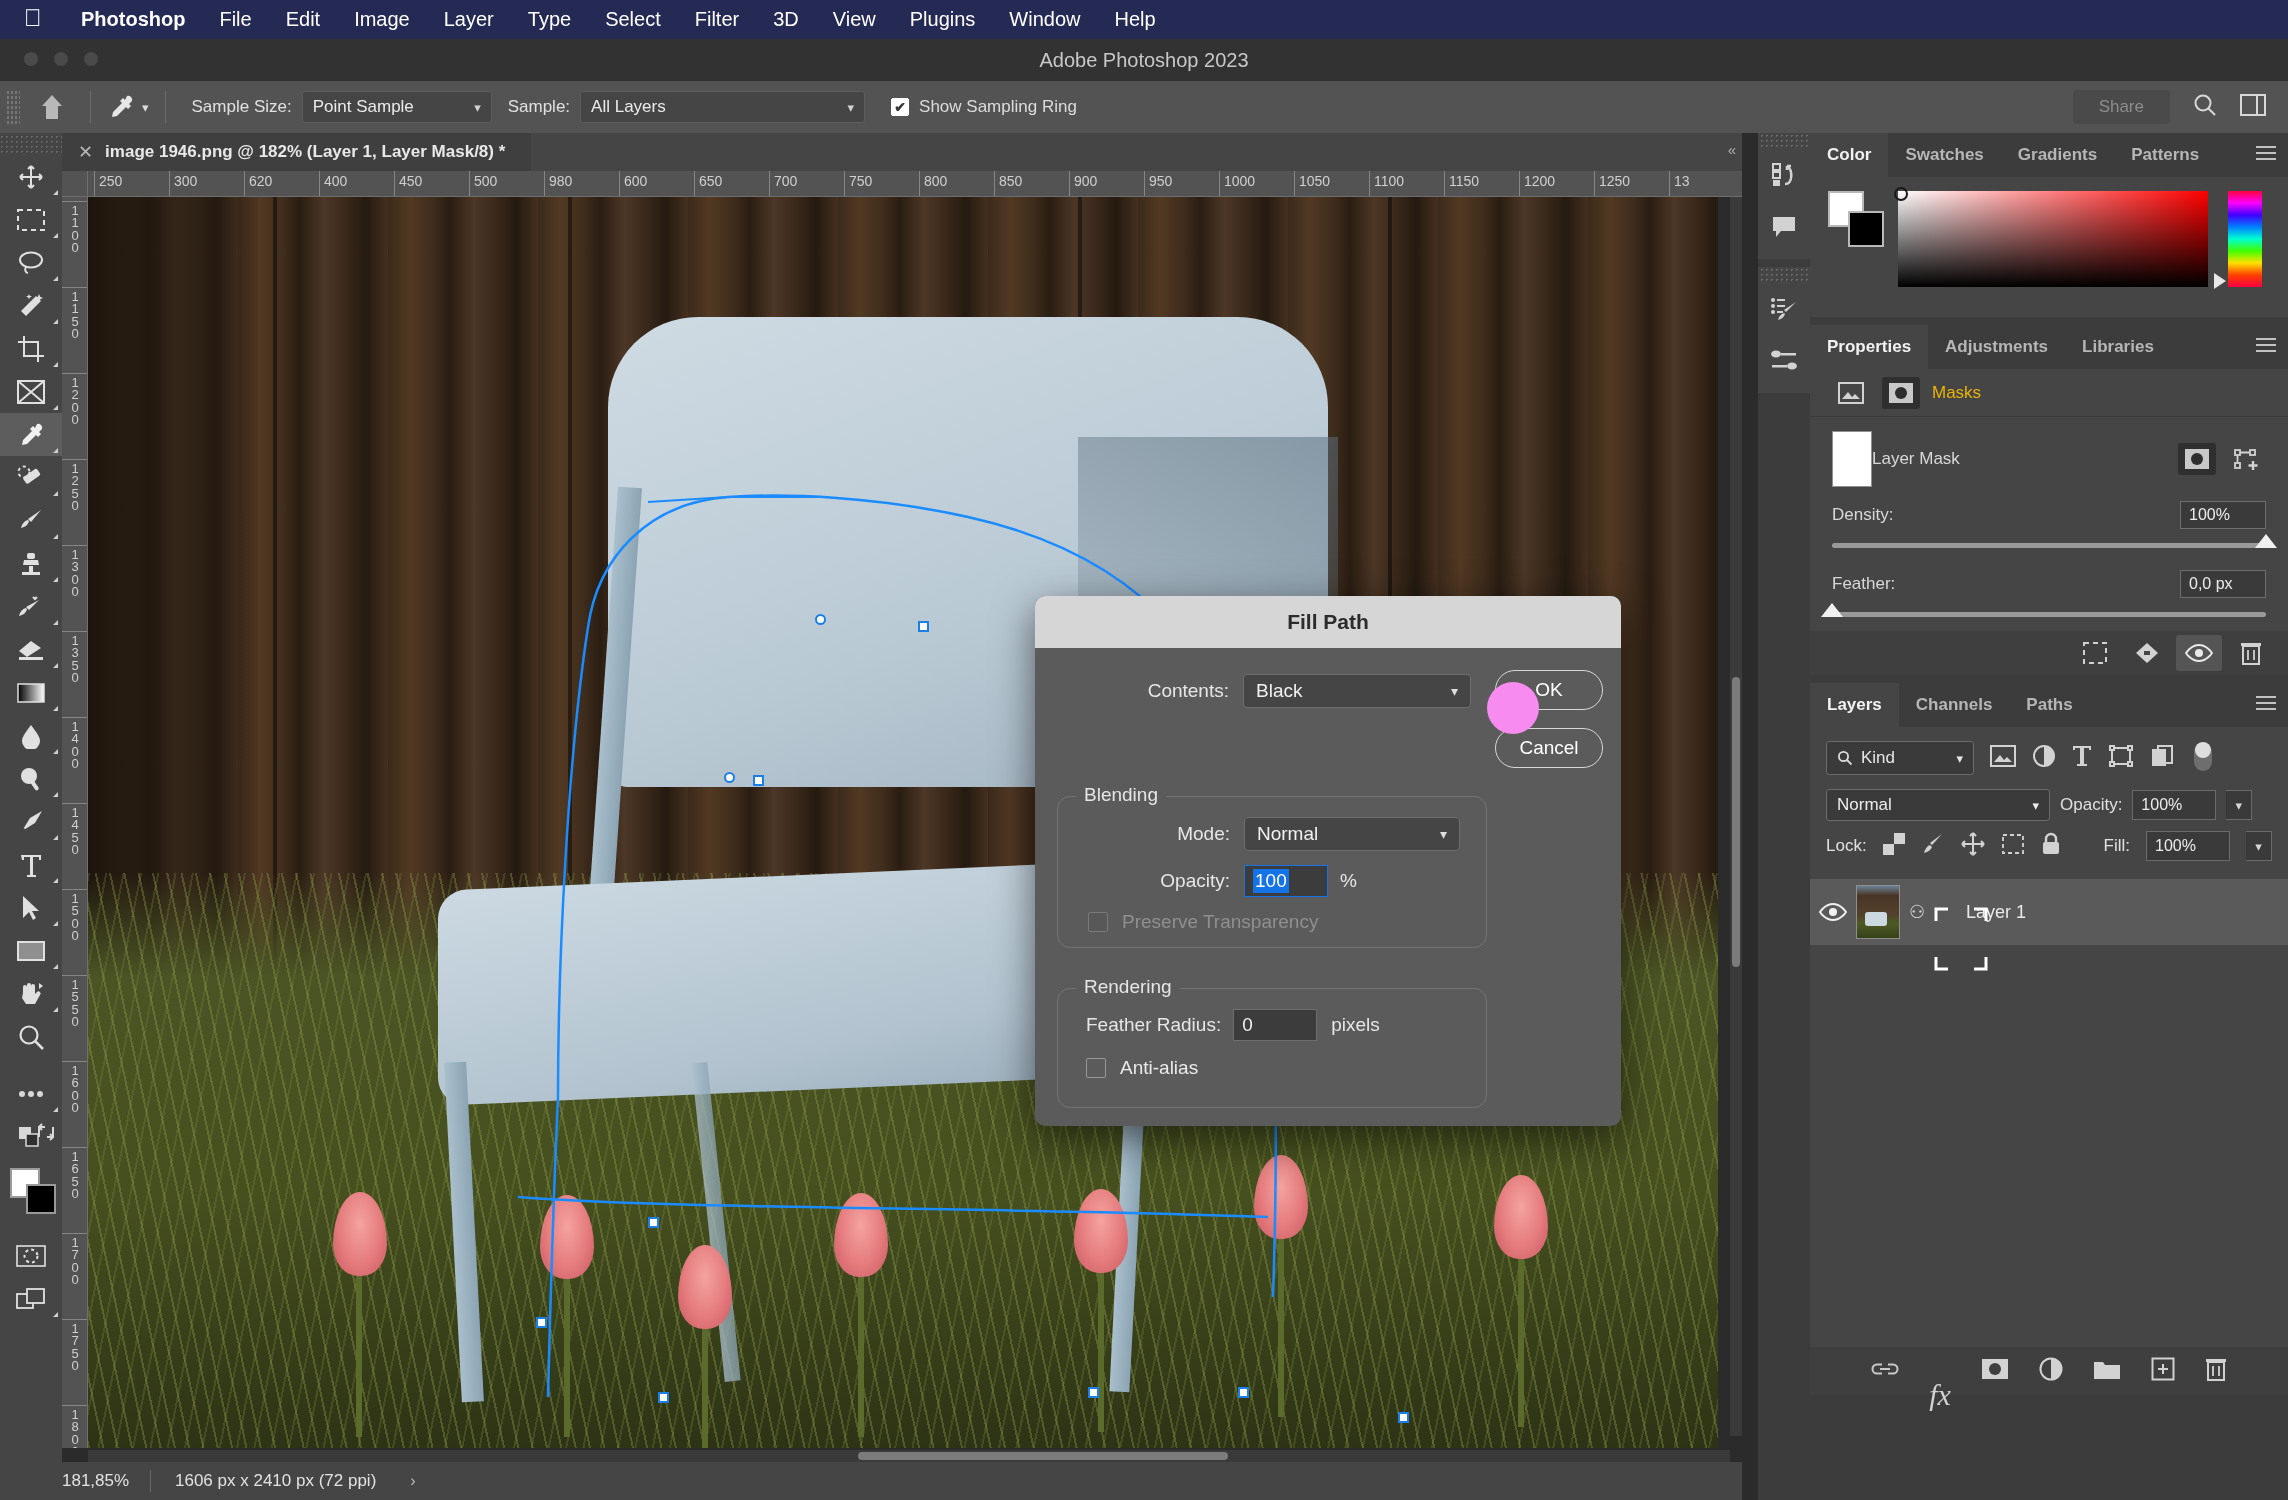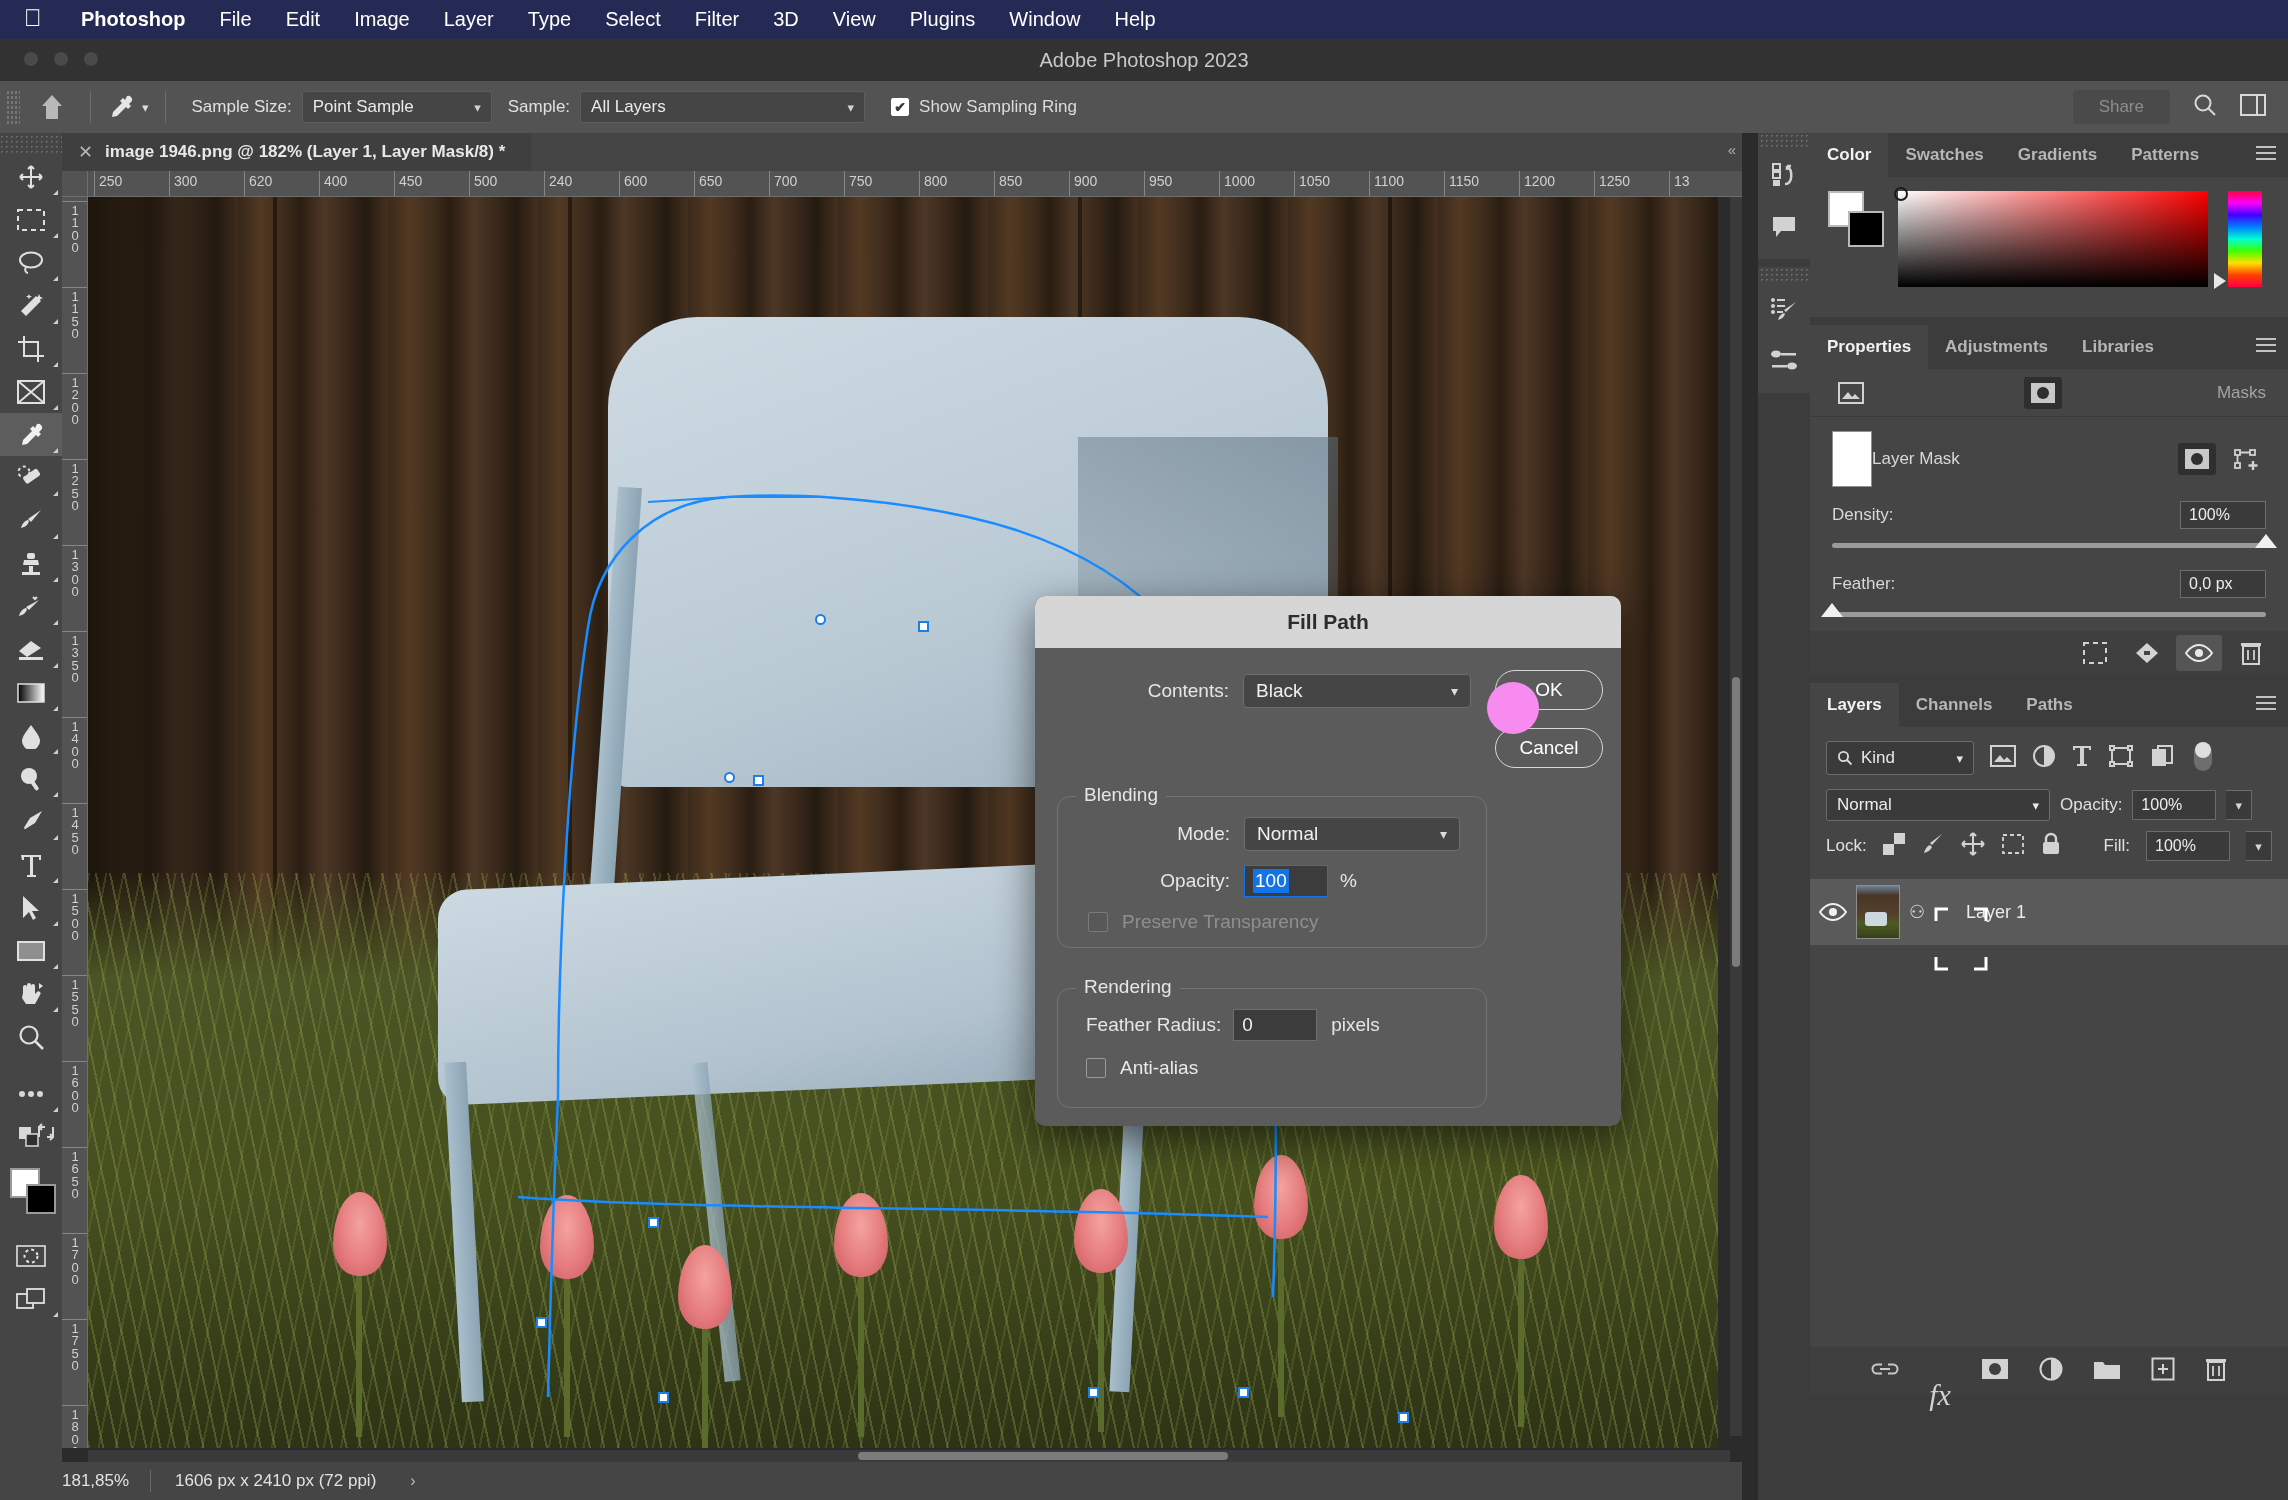--- a/index.html
+++ b/index.html
@@ -182,21 +182,21 @@
   }
   .cp-hue { position:absolute; left: 418px; top: 14px; width: 34px; height: 96px;
      background: linear-gradient(to bottom,#ff0040,#ff00ff,#4000ff,#0080ff,#00ffd0,#40ff00,#ffe000,#ff4000,#ff0040);
   }
   .cp-hue-mark { position:absolute; left: 404px; top: 96px; width:0; height:0;
      border-top: 8px solid transparent; border-bottom: 8px solid transparent; border-left: 12px solid #e8e8e8; }
   .cp-ramp-mark { position:absolute; left: 84px; top: 10px; width: 14px; height: 14px; border: 2px solid #1a1a1a; border-radius: 50%;}
 
   
   .prop-sub { height: 48px; display:flex; align-items:center; gap: 12px; padding: 0 22px;
-     background:#454545; border-bottom: 1px solid #3a3a3a; color:#a3a3a3; font-size: 17px; justify-content: space-between; }
+     background:#454545; border-bottom: 1px solid #3a3a3a; color:#eab308; font-size: 17px; }
   .icn-box { width: 38px; height: 32px; display:flex; align-items:center; justify-content:center; border-radius:3px; }
   .icn-box.on { background:#2f2f2f; }
   .prop-row { display:flex; align-items:center; padding: 14px 22px 0 22px; }
   .mask-thumb { width: 40px; height: 56px; background:#fff; border:1px solid #8f8f8f; }
   .prop-label { color:#d8d8d8; font-size: 17px; }
   .prop-right-icons { margin-left:auto; display:flex; align-items:center; gap: 12px; }
   .slider-row { padding: 14px 22px 0 22px; }
   .slider-head { display:flex; align-items:center; }
   .slider-head .lbl { color:#d8d8d8; font-size:17px; }
   .num-field { margin-left:auto; width: 86px; height: 28px; background:#3a3a3a; border:1px solid #6e6e6e;
@@ -540,21 +540,21 @@
   </div>
 
   <div class="ruler-corner"></div>
   <div class="ruler-h" id="rulerH">
       <div class="tk" style="left: 6px;">250</div>
       <div class="tk" style="left: 81px;">300</div>
       <div class="tk" style="left: 156px;">620</div>
       <div class="tk" style="left: 231px;">400</div>
       <div class="tk" style="left: 306px;">450</div>
       <div class="tk" style="left: 381px;">500</div>
-      <div class="tk" style="left: 456px;">240</div>
+      <div class="tk" style="left: 456px;">980</div>
       <div class="tk" style="left: 531px;">600</div>
       <div class="tk" style="left: 606px;">650</div>
       <div class="tk" style="left: 681px;">700</div>
       <div class="tk" style="left: 756px;">750</div>
       <div class="tk" style="left: 831px;">800</div>
       <div class="tk" style="left: 906px;">850</div>
       <div class="tk" style="left: 981px;">900</div>
       <div class="tk" style="left: 1056px;">950</div>
       <div class="tk" style="left: 1131px;">1000</div>
       <div class="tk" style="left: 1206px;">1050</div>

